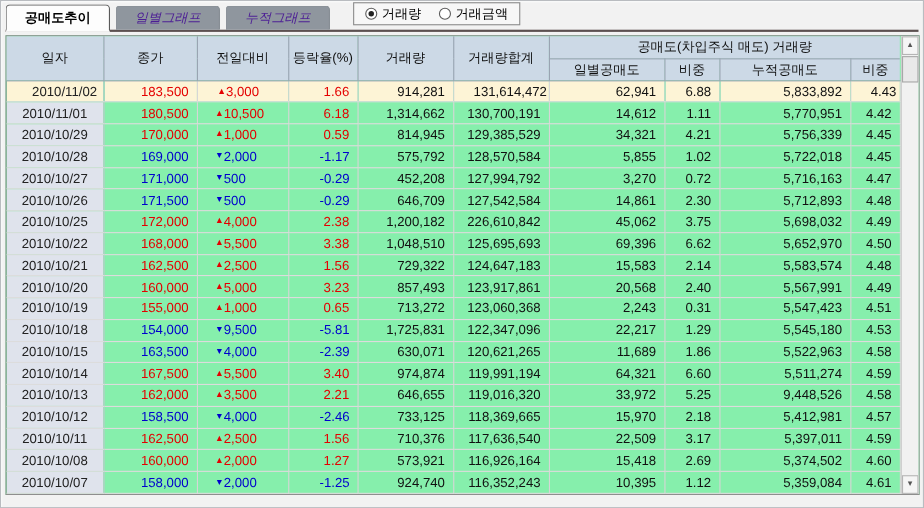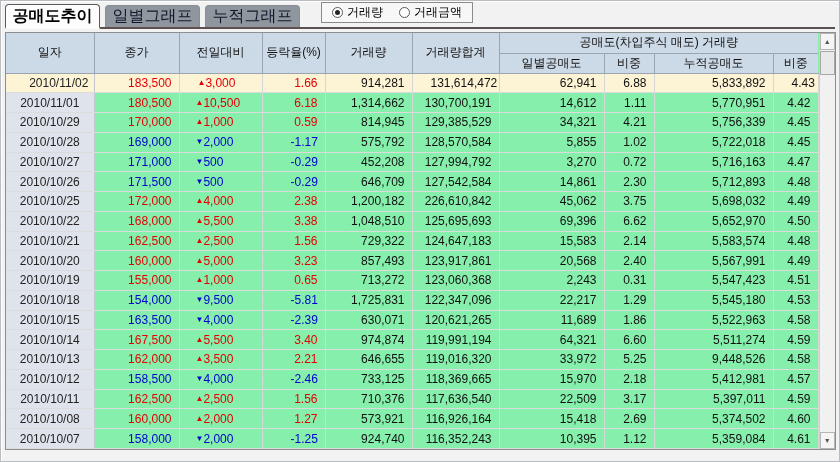--- a/index.html
+++ b/index.html
@@ -6,24 +6,24 @@
   html,body { width:840px; height:462px; overflow:hidden;
     font-family:"Liberation Sans","DejaVu Sans",sans-serif; }
   .window { width:840px; height:462px; background:#f2f2f2;
     border:1px solid #b9bcc0; box-shadow:inset 1px 1px 0 #ffffff;
     position:relative; }
 
   
   .tabstrip { position:absolute; left:4px; top:2px; right:4px; height:26px;
     display:flex; align-items:flex-end; border-bottom:2px solid #5c5050; }
   .tab { width:95px; height:22px; margin-right:5px; display:flex;
-    align-items:center; justify-content:center; font-size:16px;
+    align-items:center; justify-content:center; font-size:12px;
     border:1px solid #878e95; border-bottom:none;
     border-radius:4px 4px 0 0; cursor:default; }
-  .tab.inactive { background:#8f969e; color:#0f172a; }
+  .tab.inactive { background:#8f969e; color:#4c1d95;font-style:italic; }
   .tab.active { background:#fdfdfd; color:#000000; font-weight:bold;
     height:25px; border-color:#5a5a5a; margin-bottom:-2px;
     border-bottom:2px solid #fdfdfd; }
   .radiogroup { margin-left:16px; margin-bottom:4px; height:21px;
     border:1px solid #8a8a8a; background:#f7f7f7; display:flex;
     align-items:center; padding:0 10px; gap:16px; }
   .radio-opt { display:flex; align-items:center; gap:4px; font-size:12px; }
   .rbtn { width:11px; height:11px; border-radius:50%;
     border:1px solid #5a5a5a; background:#ffffff; position:relative;
     display:inline-block; }

